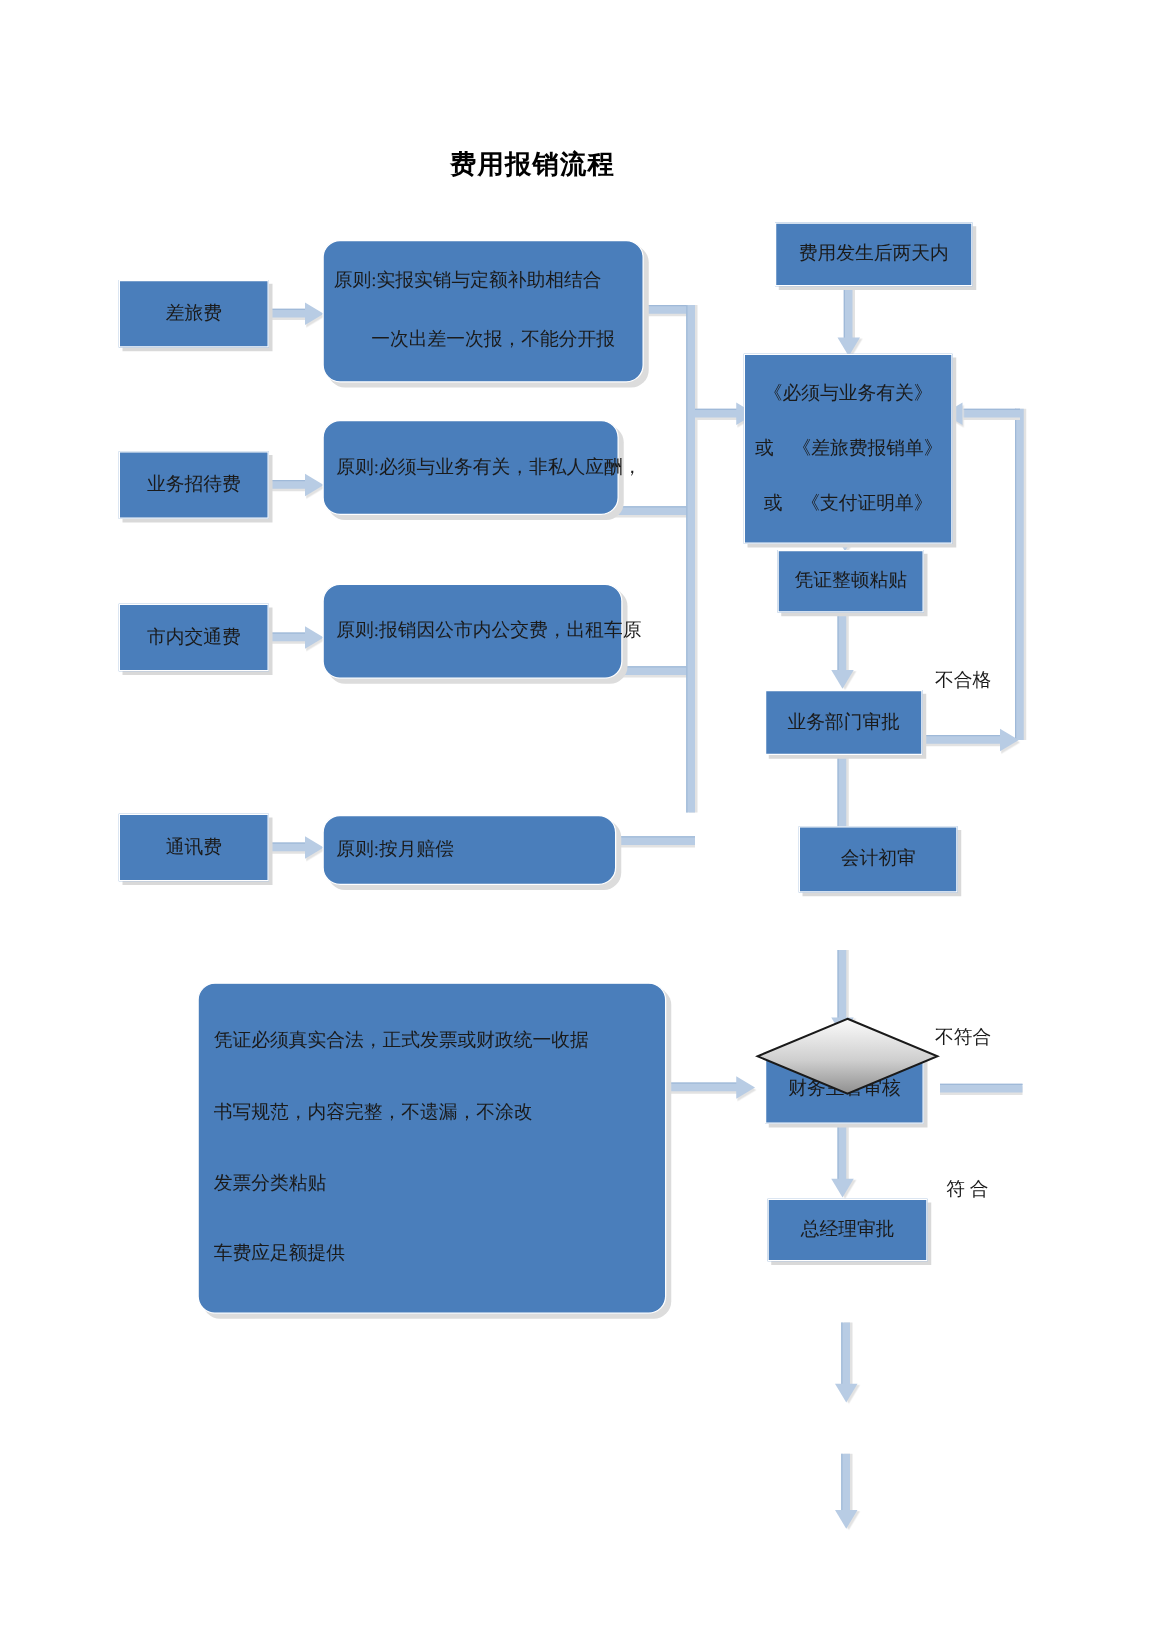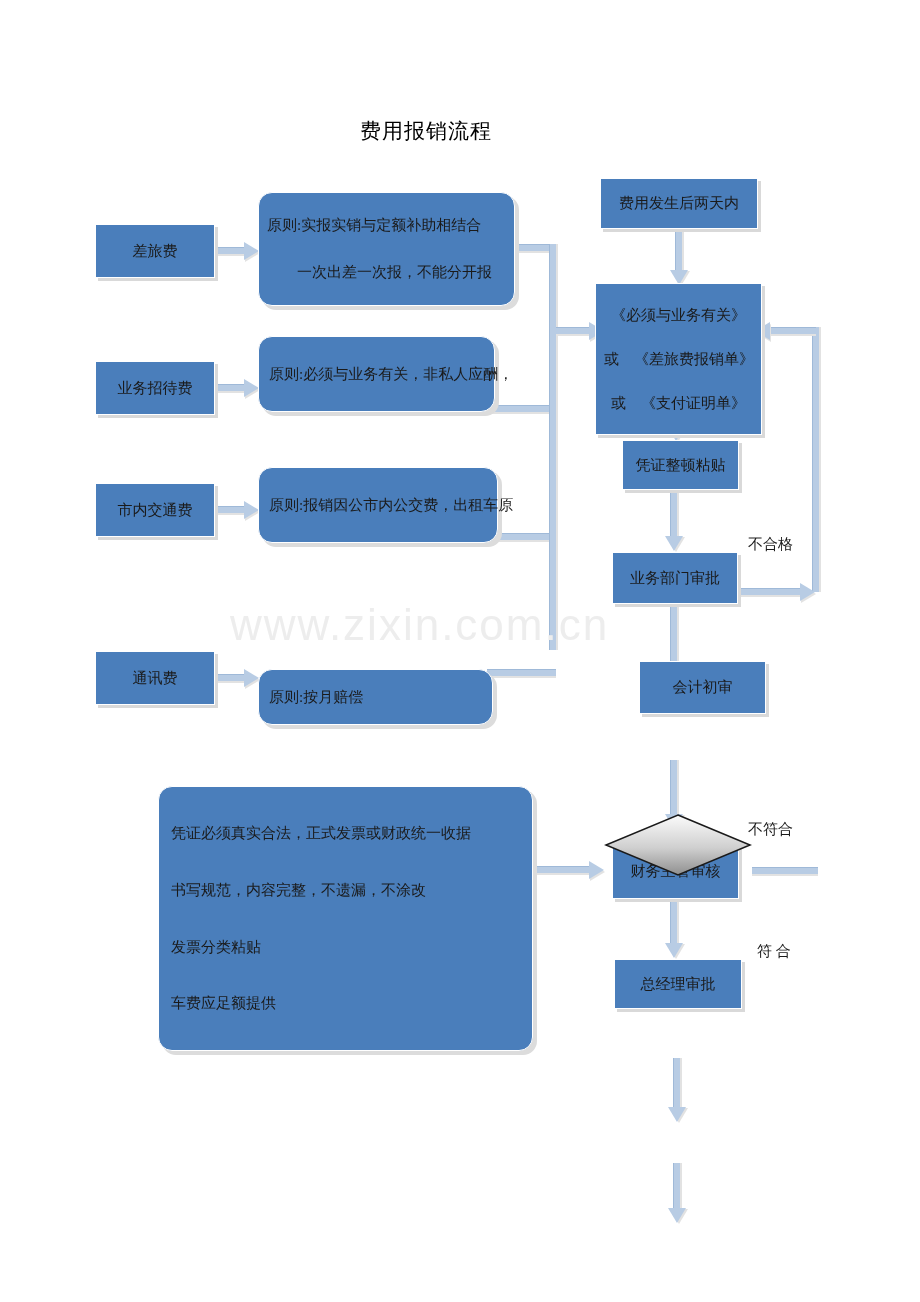--- a/index.html
+++ b/index.html
@@ -11,21 +11,21 @@
     overflow:hidden;
   }
   #canvas{position:absolute;left:0;top:0;width:920px;height:1302px;}
 
   
   .title{
     position:absolute;
     left:0;top:117px;width:852px;
     text-align:center;
     font-family:"Liberation Sans","DejaVu Sans",sans-serif;
-    font-weight:normal;
+    font-weight:bold;
     font-size:21px;
     color:#000000;
     letter-spacing:1px;
   }
 
   
   .box{
     position:absolute;
     background:#4a7ebb;
     border:1px solid #ffffff;
@@ -124,21 +124,20 @@
     pointer-events:none;
   }
 </style>
 </head>
 <body>
 
 <div id="canvas">
 
   <div class="title">费用报销流程</div>
 
-  <div class="watermark">www.zixin.com.cn</div>
 
   <div class="box" style="left:95px;top:224px;width:120px;height:54px;">
     <span class="pad">差旅费</span>
   </div>
 
   <div class="box" style="left:95px;top:361px;width:120px;height:54px;">
     <span class="pad">业务招待费</span>
   </div>
 
   <div class="box" style="left:95px;top:483px;width:120px;height:54px;">
@@ -161,21 +160,21 @@
       <span class="line">原则:必须与业务有关，非私人应酬，</span>
     </span>
   </div>
 
   <div class="box rounded left-text" style="left:258px;top:467px;width:240px;height:76px;">
     <span class="pad">
       <span class="line">原则:报销因公市内公交费，出租车原</span>
     </span>
   </div>
 
-  <div class="box rounded left-text" style="left:258px;top:669px;width:235px;height:56px;justify-content:flex-end;">
+  <div class="box rounded left-text" style="left:258px;top:652px;width:235px;height:56px;justify-content:flex-end;">
     <span class="pad">
       <span class="line">原则:按月赔偿</span>
     </span>
   </div>
 
   <div class="hline" style="left:216px;top:247px;width:30px;"></div>
   <div class="ah-right" style="left:244px;top:242px;"></div>
 
   <div class="hline" style="left:216px;top:384px;width:30px;"></div>
   <div class="ah-right" style="left:244px;top:379px;"></div>
@@ -189,21 +188,21 @@
   <div class="hline" style="left:508px;top:244px;width:48px;"></div>
   <div class="hline" style="left:489px;top:405px;width:67px;"></div>
   <div class="hline" style="left:492px;top:533px;width:64px;"></div>
   <div class="hline" style="left:487px;top:669px;width:69px;"></div>
 
   <div class="vline" style="left:549px;top:244px;height:406px;"></div>
 
   <div class="hline" style="left:556px;top:327px;width:36px;"></div>
   <div class="ah-right" style="left:589px;top:322px;"></div>
 
-  <div class="box" style="left:600px;top:178px;width:158px;height:51px;">
+  <div class="box" style="left:620px;top:178px;width:158px;height:51px;">
     <span class="pad">费用发生后两天内</span>
   </div>
 
   <div class="box stack" style="left:595px;top:283px;width:167px;height:152px;">
     <span class="pad">
       <span class="line">《必须与业务有关》</span>
       <span class="line">或　《差旅费报销单》</span>
       <span class="line">或　《支付证明单》</span>
     </span>
   </div>

